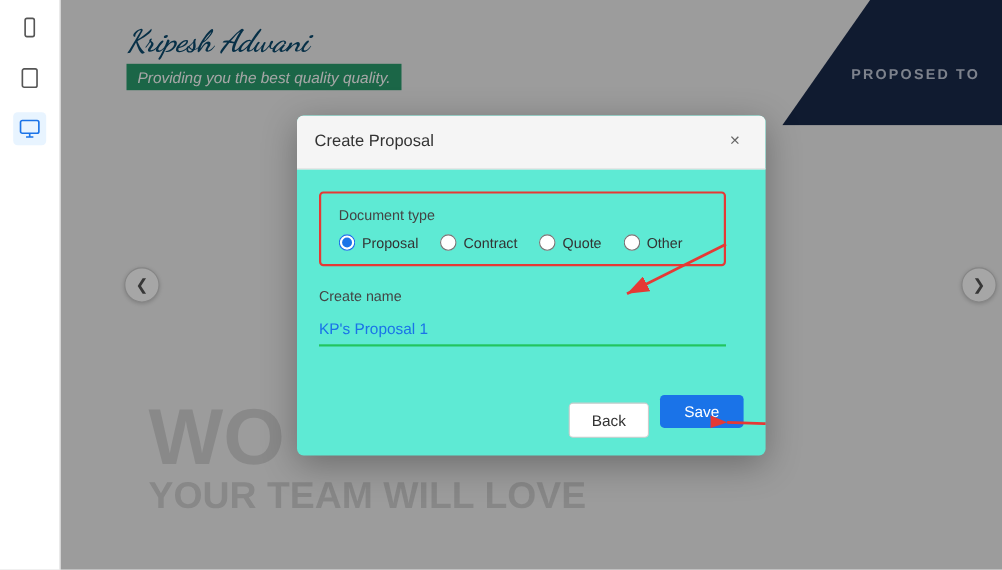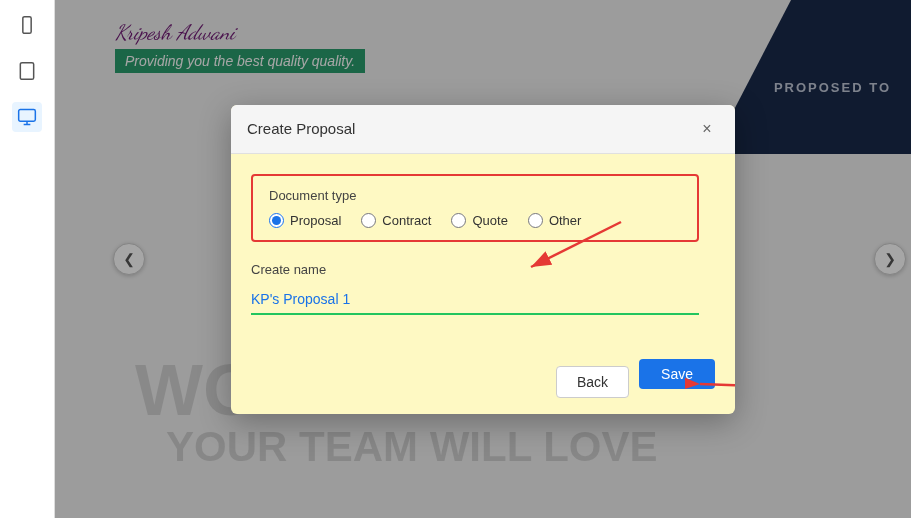--- a/index.html
+++ b/index.html
@@ -71,43 +71,43 @@
     
     .brand-area {
       position: absolute;
       top: 20px;
       left: 60px;
       right: 0;
     }
 
     .brand-name {
       font-family: 'Dancing Script', cursive, 'Segoe Script', cursive;
-      font-size: 21px;
-      color: #701a75;
+      font-size: 28px;
+      color: #0c4a6e;
       font-style: italic;
-      font-weight: 400;
+      font-weight: 700;
     }
 
     .brand-tagline {
       display: inline-block;
       background: #2a9d6e;
       color: #fff;
       font-style: italic;
       font-size: 14px;
       padding: 4px 10px;
       margin-top: 4px;
     }
 
     
     .dark-shape {
       position: absolute;
       top: 0;
       right: 0;
       width: 200px;
-      height: 154px;
+      height: 114px;
       background: #1a2a4a;
       clip-path: polygon(40% 0, 100% 0, 100% 100%, 0 100%);
       display: flex;
       align-items: center;
       justify-content: flex-end;
       padding-right: 20px;
     }
 
     .proposed-to-label {
       color: #c0c8d8;
@@ -161,23 +161,23 @@
       position: absolute;
       inset: 0;
       background: rgba(0,0,0,0.35);
       display: flex;
       align-items: center;
       justify-content: center;
       z-index: 100;
     }
 
     .modal {
-      background: #fef9c3;
+      background: #5eead4;
       border-radius: 6px;
-      width: 504px;
+      width: 426px;
       box-shadow: 0 8px 32px rgba(0,0,0,0.3);
       overflow: hidden;
     }
 
     .modal-header {
       background: #f5f5f5;
       padding: 12px 16px;
       display: flex;
       align-items: center;
       justify-content: space-between;
@@ -335,21 +335,21 @@
         <div class="brand-name">Kripesh Adwani</div>
         <div class="brand-tagline">Providing you the best quality quality.</div>
       </div>
 
       <div class="dark-shape">
         <div class="proposed-to-label">PROPOSED TO</div>
       </div>
 
       <div class="big-text-area">
         <div class="big-text-line">WO</div>
-        <div class="big-text-line" style="font-size:42px;opacity:0.15;color:#222;margin-left:31px;">YOUR TEAM WILL LOVE</div>
+        <div class="big-text-line" style="font-size:34px;opacity:0.15;color:#222;">YOUR TEAM WILL LOVE</div>
       </div>
     </div>
 
     <div class="nav-arrow left">❮</div>
     <div class="nav-arrow right">❯</div>
 
     <div class="modal-overlay">
       <div class="modal">
 
         <div class="modal-header">

